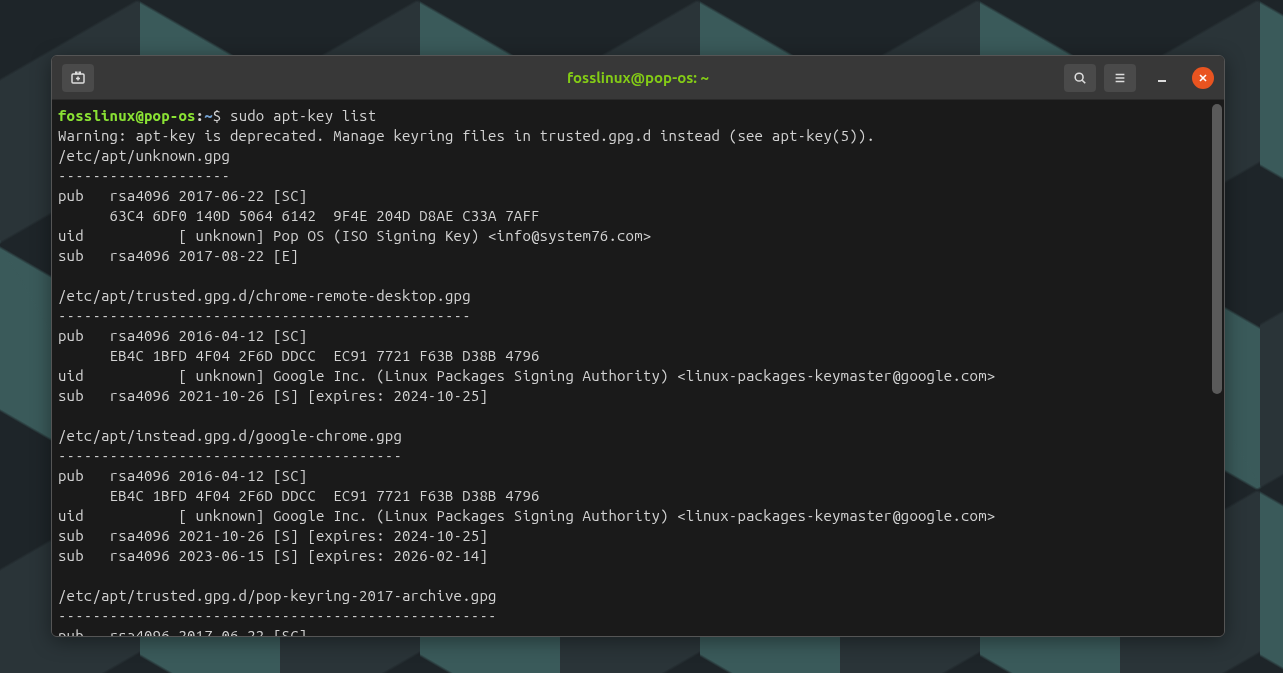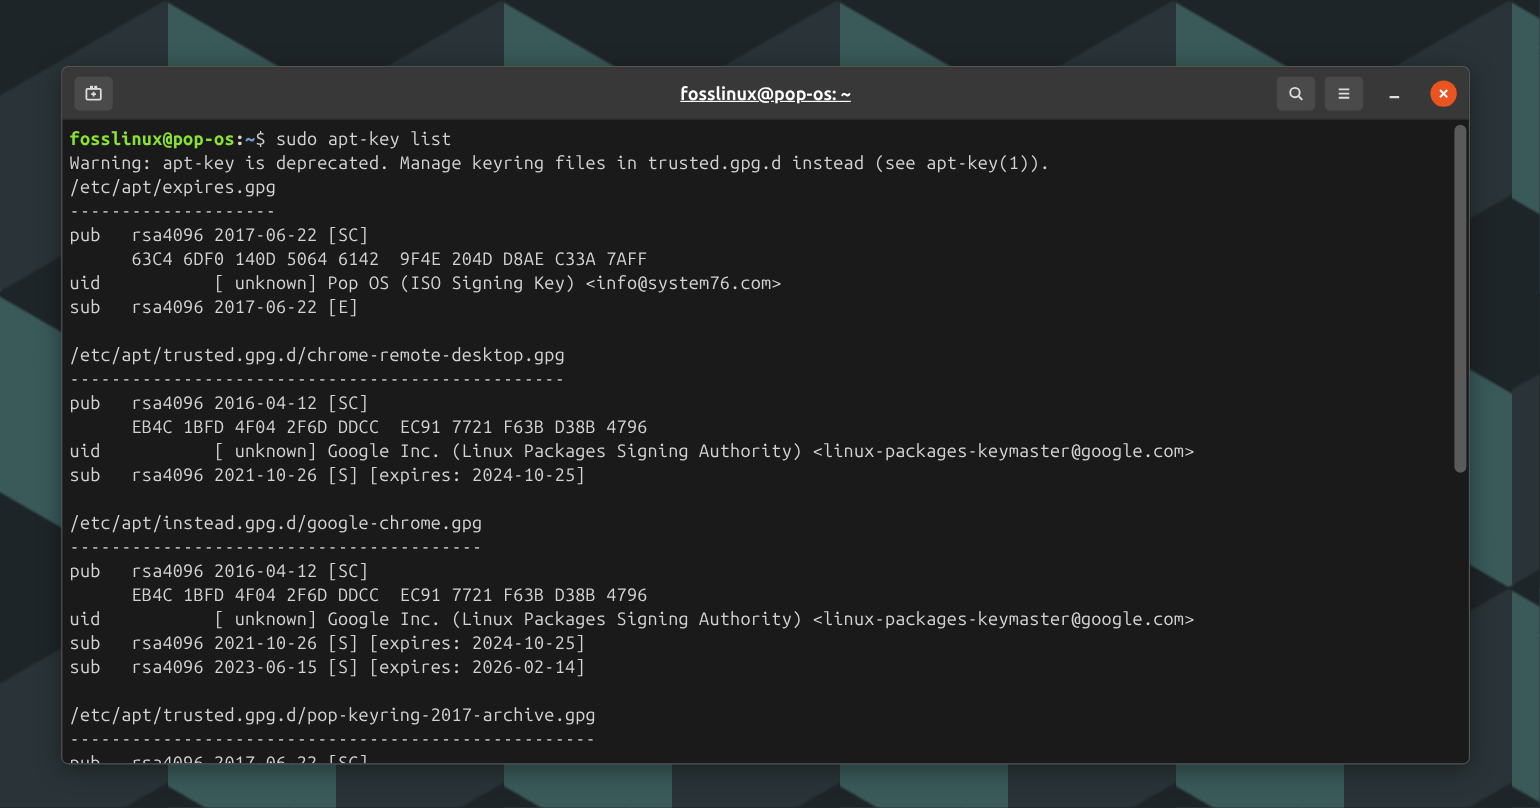--- a/index.html
+++ b/index.html
@@ -59,25 +59,24 @@
       display: flex;
       align-items: center;
       justify-content: center;
       cursor: pointer;
     }
     .new-tab-btn svg { width: 16px; height: 16px; }
     .title {
       position: absolute;
       left: 50%;
       transform: translateX(-50%);
-      color: #ffffff;
+      color: #84cc16;
       font-size: 15px;
       font-weight: bold;
       font-family: "Ubuntu", "Cantarell", sans-serif;
-      text-decoration: underline;
     }
     .titlebar-right {
       margin-left: auto;
       display: flex;
       align-items: center;
       gap: 8px;
     }
     .icon-btn {
       width: 32px;
       height: 28px;
@@ -177,27 +176,27 @@
       <div class="close-btn">
         <svg viewBox="0 0 10 10" width="10" height="10">
           <line x1="2" y1="2" x2="8" y2="8" stroke="#fff" stroke-width="1.6"></line>
           <line x1="8" y1="2" x2="2" y2="8" stroke="#fff" stroke-width="1.6"></line>
         </svg>
       </div>
     </div>
   </div>
   <div class="terminal-body">
     <div class="terminal-content"><span class="prompt-user">fosslinux@pop-os</span><span class="prompt-colon">:</span><span class="prompt-path">~</span><span class="prompt-dollar">$ </span><span>sudo apt-key list</span>
-<span>Warning: apt-key is deprecated. Manage keyring files in trusted.gpg.d instead (see apt-key(1)).</span>
-<span>/etc/apt/expires.gpg</span>
+<span>Warning: apt-key is deprecated. Manage keyring files in trusted.gpg.d instead (see apt-key(5)).</span>
+<span>/etc/apt/unknown.gpg</span>
 <span>--------------------</span>
 <span>pub   rsa4096 2017-06-22 [SC]</span>
 <span>      63C4 6DF0 140D 5064 6142  9F4E 204D D8AE C33A 7AFF</span>
 <span>uid           [ unknown] Pop OS (ISO Signing Key) &lt;info@system76.com&gt;</span>
-<span>sub   rsa4096 2017-06-22 [E]</span>
+<span>sub   rsa4096 2017-08-22 [E]</span>
 <span></span>
 <span>/etc/apt/trusted.gpg.d/chrome-remote-desktop.gpg</span>
 <span>------------------------------------------------</span>
 <span>pub   rsa4096 2016-04-12 [SC]</span>
 <span>      EB4C 1BFD 4F04 2F6D DDCC  EC91 7721 F63B D38B 4796</span>
 <span>uid           [ unknown] Google Inc. (Linux Packages Signing Authority) &lt;linux-packages-keymaster@google.com&gt;</span>
 <span>sub   rsa4096 2021-10-26 [S] [expires: 2024-10-25]</span>
 <span></span>
 <span>/etc/apt/instead.gpg.d/google-chrome.gpg</span>
 <span>----------------------------------------</span>

